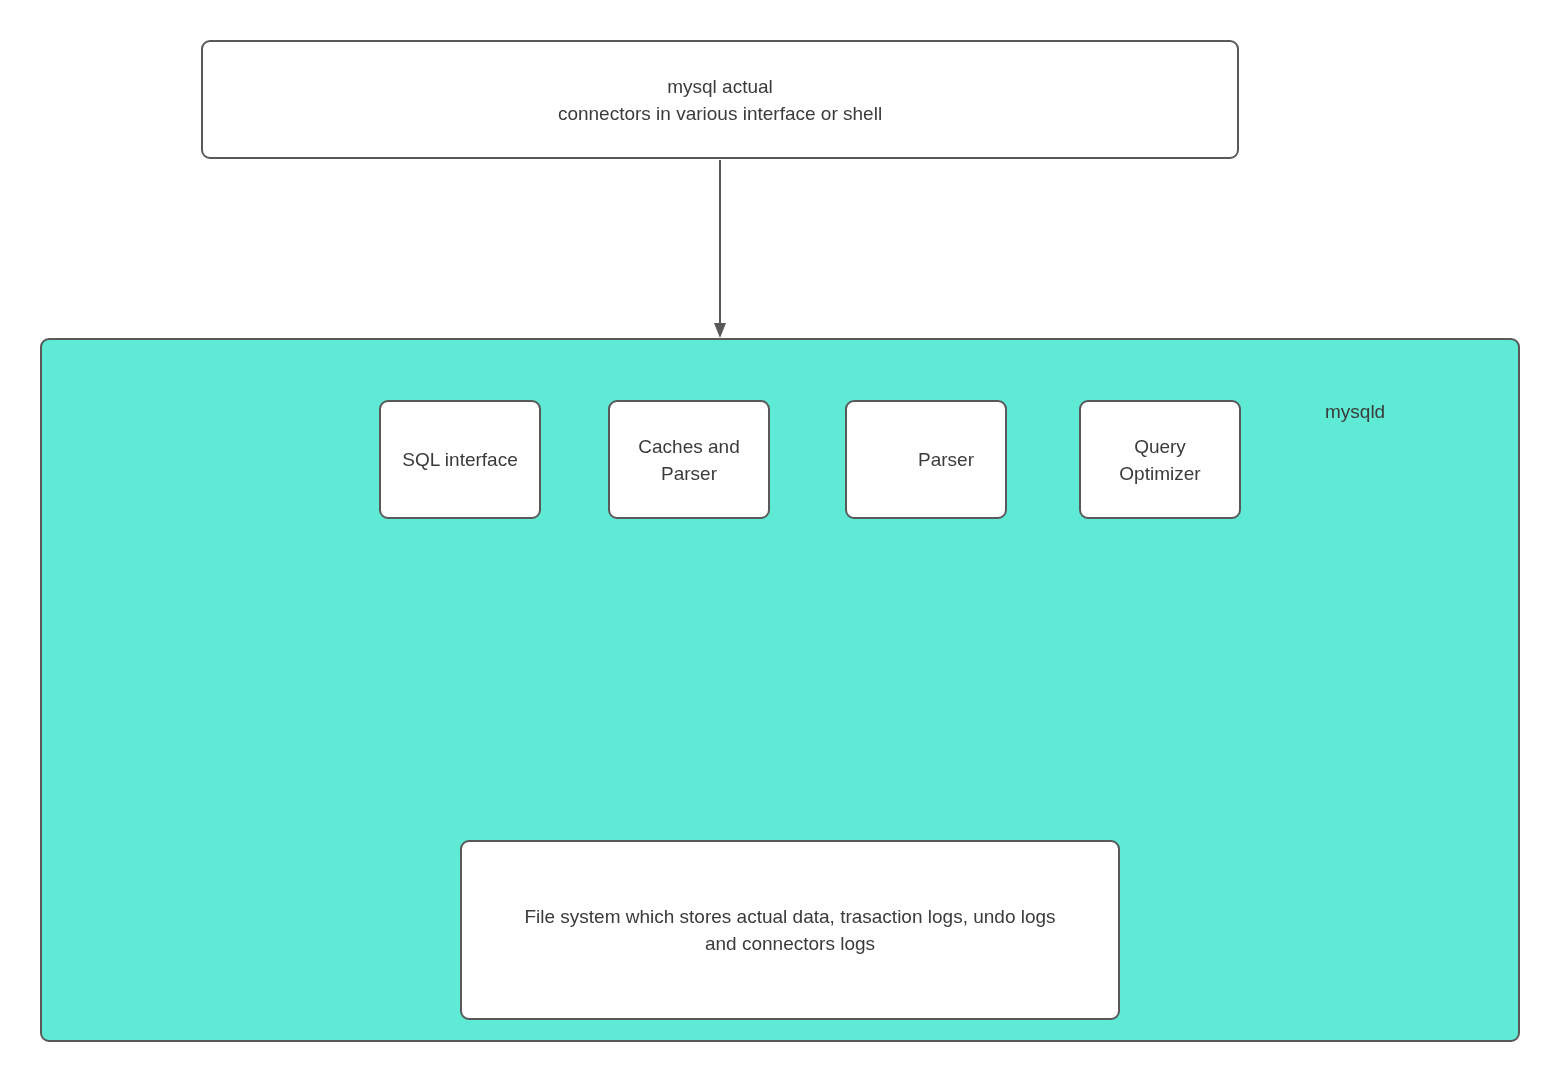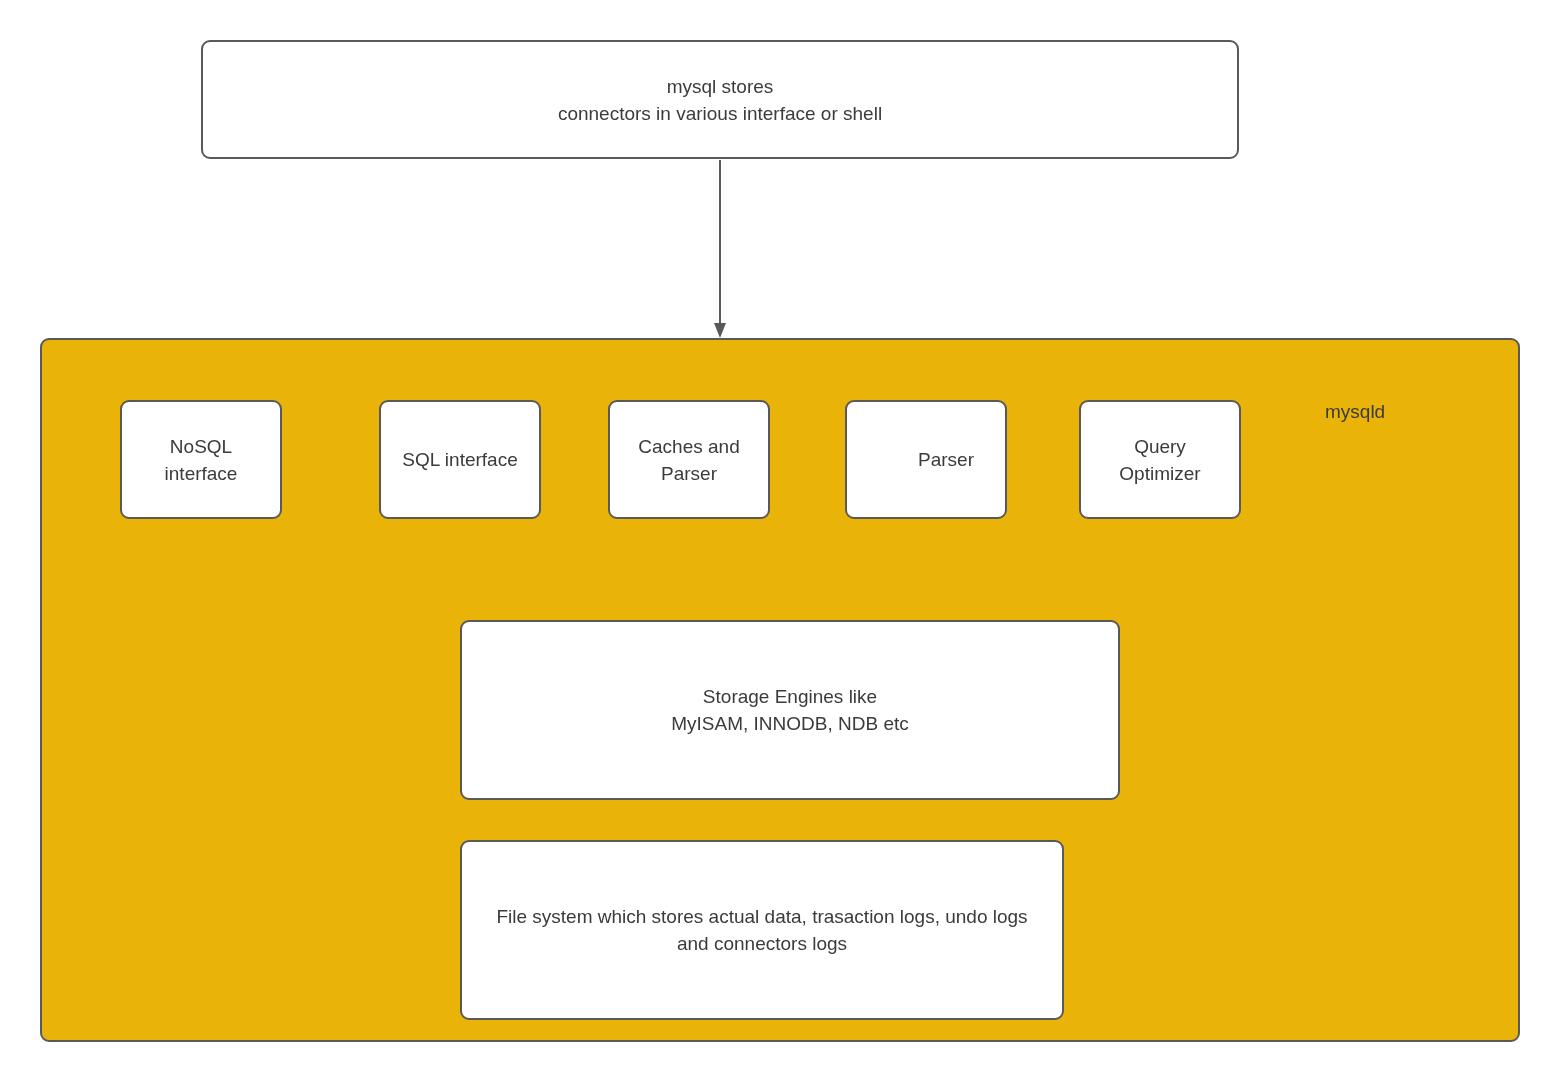--- a/index.html
+++ b/index.html
@@ -44,21 +44,21 @@
   }
   .mysqld-container {
     position: absolute;
     box-sizing: border-box;
     left: 40px;
     top: 338px;
     width: 1480px;
     height: 704px;
     border: 2px solid #595959;
     border-radius: 9px;
-    background: #eab308;
+    background: #5eead4;
   }
   .mysqld-label {
     position: absolute;
     left: 1283px;
     top: 58px;
     white-space: nowrap;
   }
   .comp {
     top: 60px;
     width: 162px;
@@ -71,70 +71,62 @@
   .comp-query   { left: 1037px; text-align: right; }
   .storage-box {
     left: 418px;
     top: 280px;
     width: 660px;
     height: 180px;
   }
   .filesystem-box {
     left: 418px;
     top: 500px;
-    width: 604px;
+    width: 660px;
     height: 180px;
   }
 </style>
 </head>
 <body>
 
 <div class="canvas">
 
   <div class="node client-box">
-    <div>mysql stores</div>
+    <div>mysql actual</div>
     <div>connectors in various interface or shell</div>
   </div>
 
   <svg class="arrow-svg" viewBox="0 0 18 179">
     <line x1="9" y1="0" x2="9" y2="165" stroke-width="2" stroke="#595959"></line>
     <polygon points="9,178 3,163 15,163" fill="#595959"></polygon>
   </svg>
 
   <div class="mysqld-container">
 
     <div class="mysqld-label">mysqld</div>
 
-    <div class="node comp comp-nosql">
-      <div>NoSQL</div>
-      <div>interface</div>
-    </div>
 
     <div class="node comp comp-sql">
       <div>SQL interface</div>
     </div>
 
     <div class="node comp comp-caches">
       <div>Caches and</div>
       <div>Parser</div>
     </div>
 
     <div class="node comp comp-parser">
       <div>Parser</div>
     </div>
 
     <div class="node comp comp-query">
       <div>Query</div>
       <div>Optimizer</div>
     </div>
 
-    <div class="node storage-box">
-      <div>Storage Engines like</div>
-      <div>MyISAM, INNODB, NDB etc</div>
-    </div>
 
     <div class="node filesystem-box">
       <div>File system which stores actual data, trasaction logs, undo logs</div>
       <div>and connectors logs</div>
     </div>
 
   </div>
 
 </div>
 

